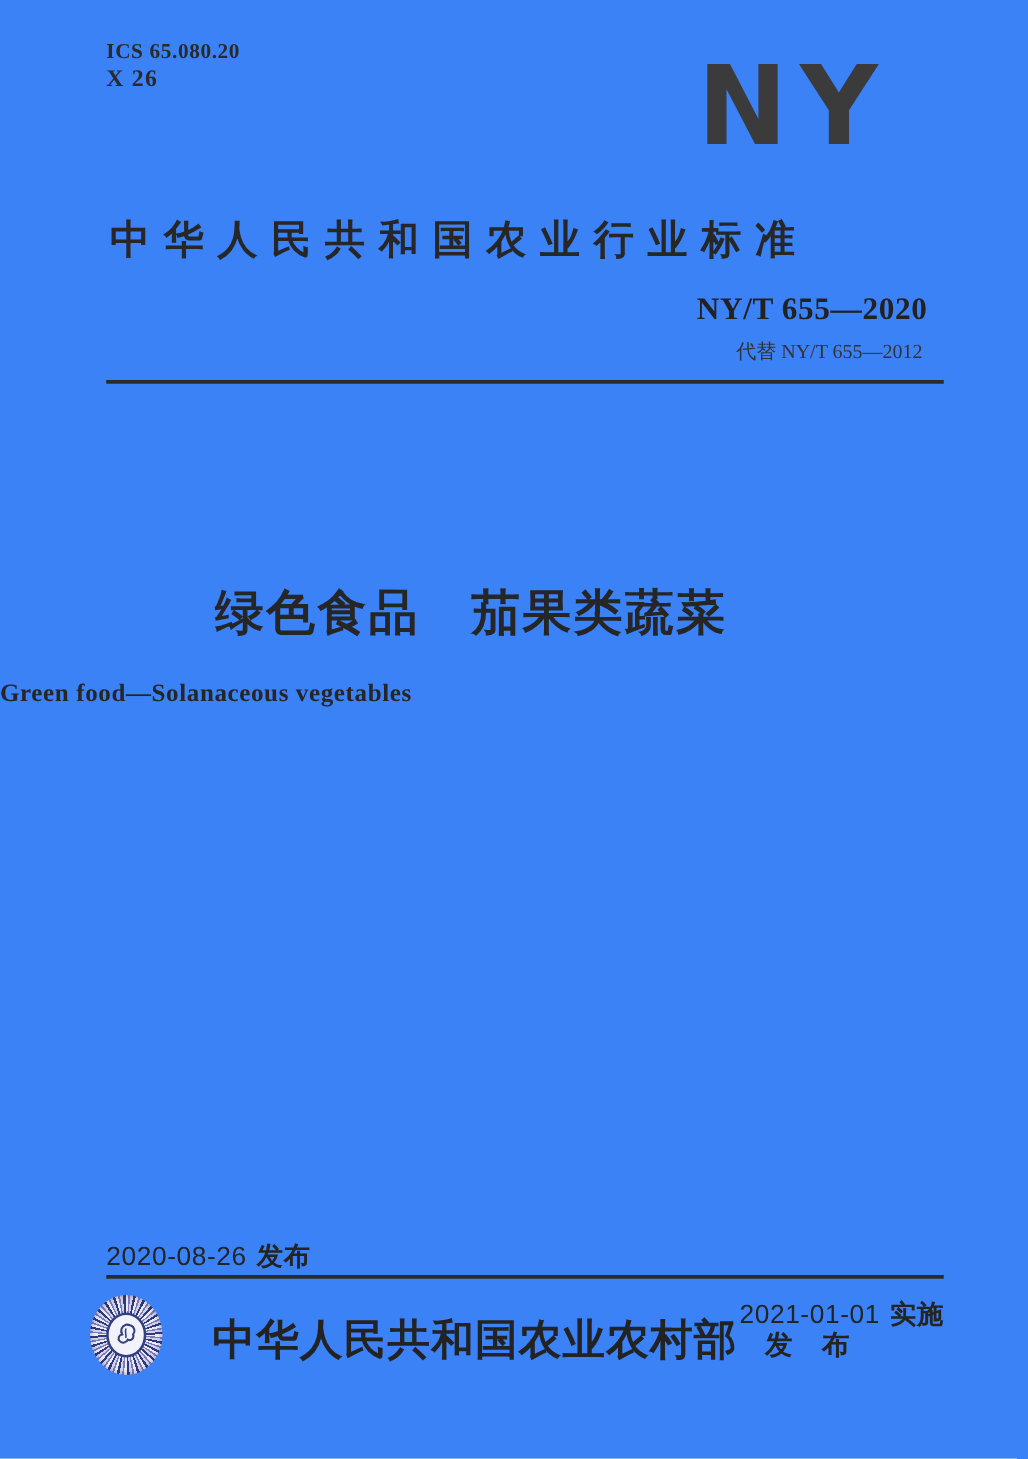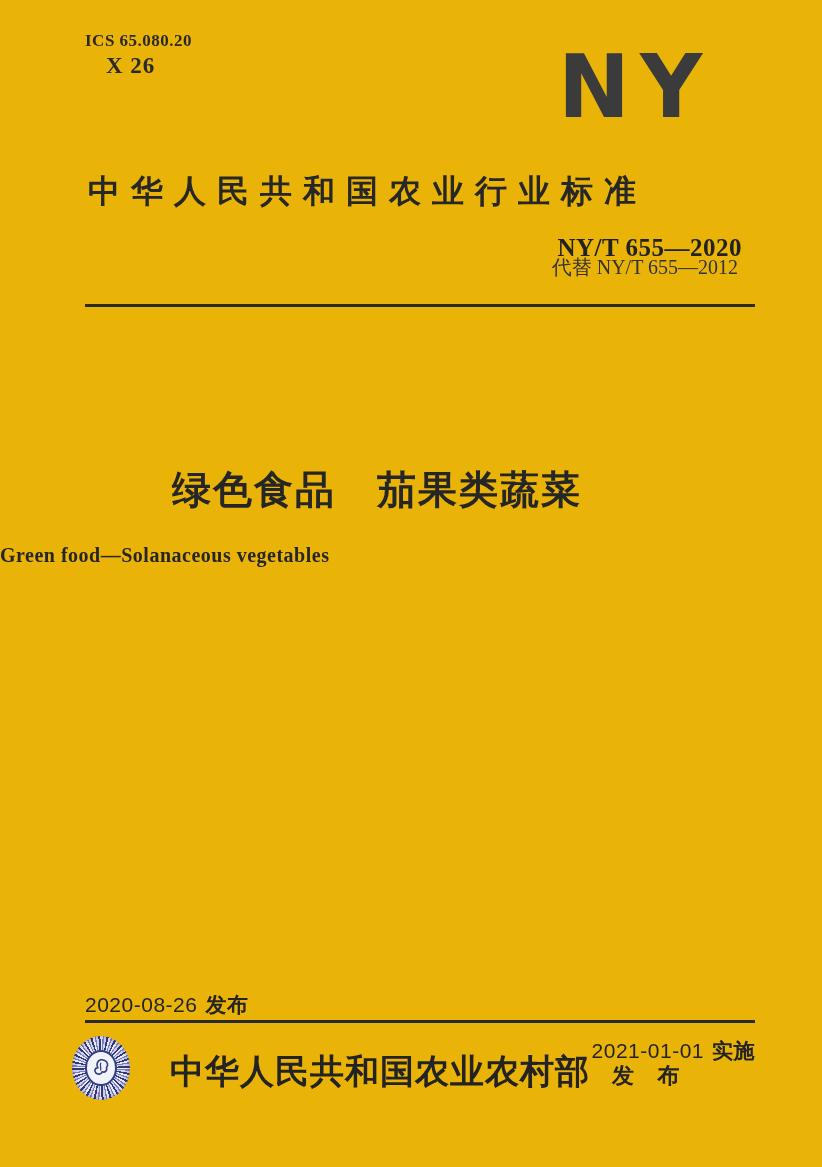--- a/index.html
+++ b/index.html
@@ -3,34 +3,34 @@
 <meta charset="utf-8">
 <style>
   * { margin:0; padding:0; box-sizing:border-box; }
   html,body { background:#ffffff; }
   body { font-family:"Liberation Sans", sans-serif; color:#1f1f1f; }
 
   .page {
     position:relative;
     width:822px; height:1167px;
     margin:0 auto;
-    background:#eab308;
+    background:#3b82f6;
     overflow:hidden;
   }
 
   
   .ics-line {
     position:absolute; left:85px; top:31px;
     font-family:"Liberation Serif", serif;
     font-size:17px; font-weight:700; letter-spacing:0.5px; color:#2a2a2a;
   }
   .class-line {
     position:absolute; left:85px; top:53px;
     font-family:"Liberation Serif", serif;
-    font-size:23px; font-weight:700; letter-spacing:1px; color:#2a2a2a;margin-left:21px;
+    font-size:19px; font-weight:700; letter-spacing:1px; color:#2a2a2a;
   }
 
   
   .ny-logo {
     position:absolute; left:558px; top:46px;
     font-family:"DejaVu Sans", sans-serif;
     font-size:86px; font-weight:900; letter-spacing:10px;
     line-height:80px; color:#3b3b3b;
     transform:scaleY(1.02);
   }
@@ -44,23 +44,23 @@
   }
 
   
   .standard-number {
     position:absolute; right:80px; top:234px;
     font-family:"Liberation Serif", serif;
     font-size:25px; font-weight:700; letter-spacing:0.5px; color:#222;
     white-space:nowrap;
   }
   .replaces-note {
-    position:absolute; right:84px; top:254px;
+    position:absolute; right:84px; top:271px;
     font-family:"Liberation Serif", serif;
-    font-size:20px; font-weight:400; color:#333;
+    font-size:16px; font-weight:400; color:#333;
     white-space:nowrap;
   }
 
   .rule { position:absolute; left:85px; width:670px; height:3px; background:#2b2b2b; }
   .rule-top { top:304px; }
   .rule-bottom { top:1020px; }
 
   
   .doc-title-cn {
     position:absolute; left:0; top:463px; width:754px;

